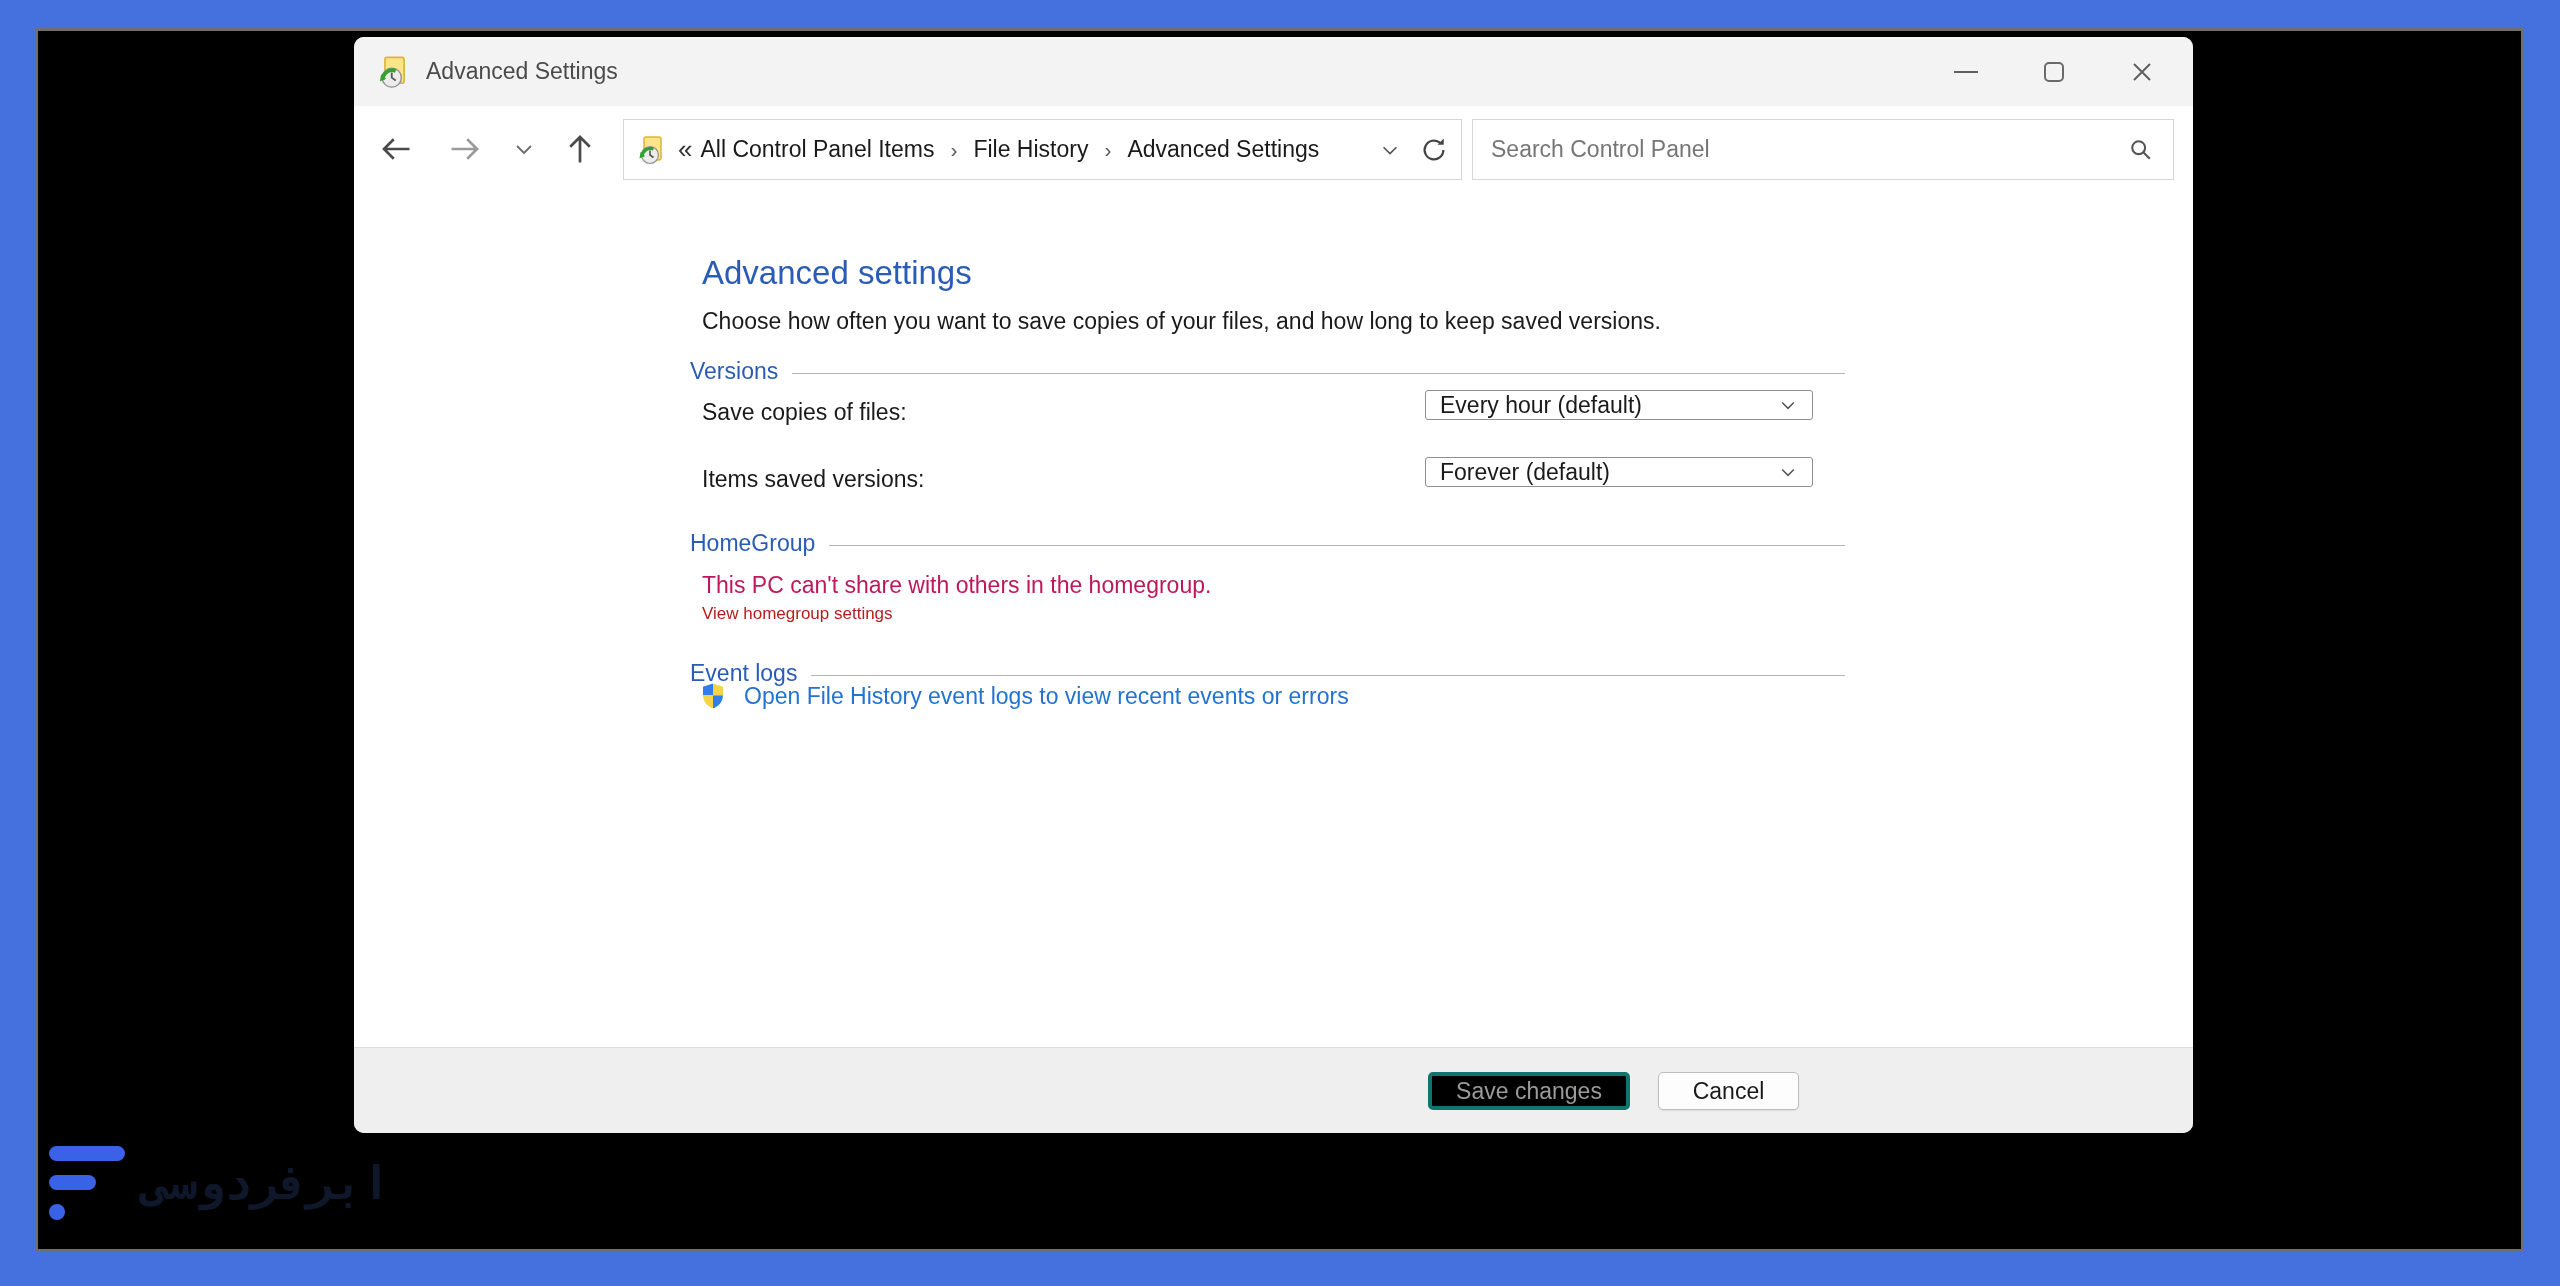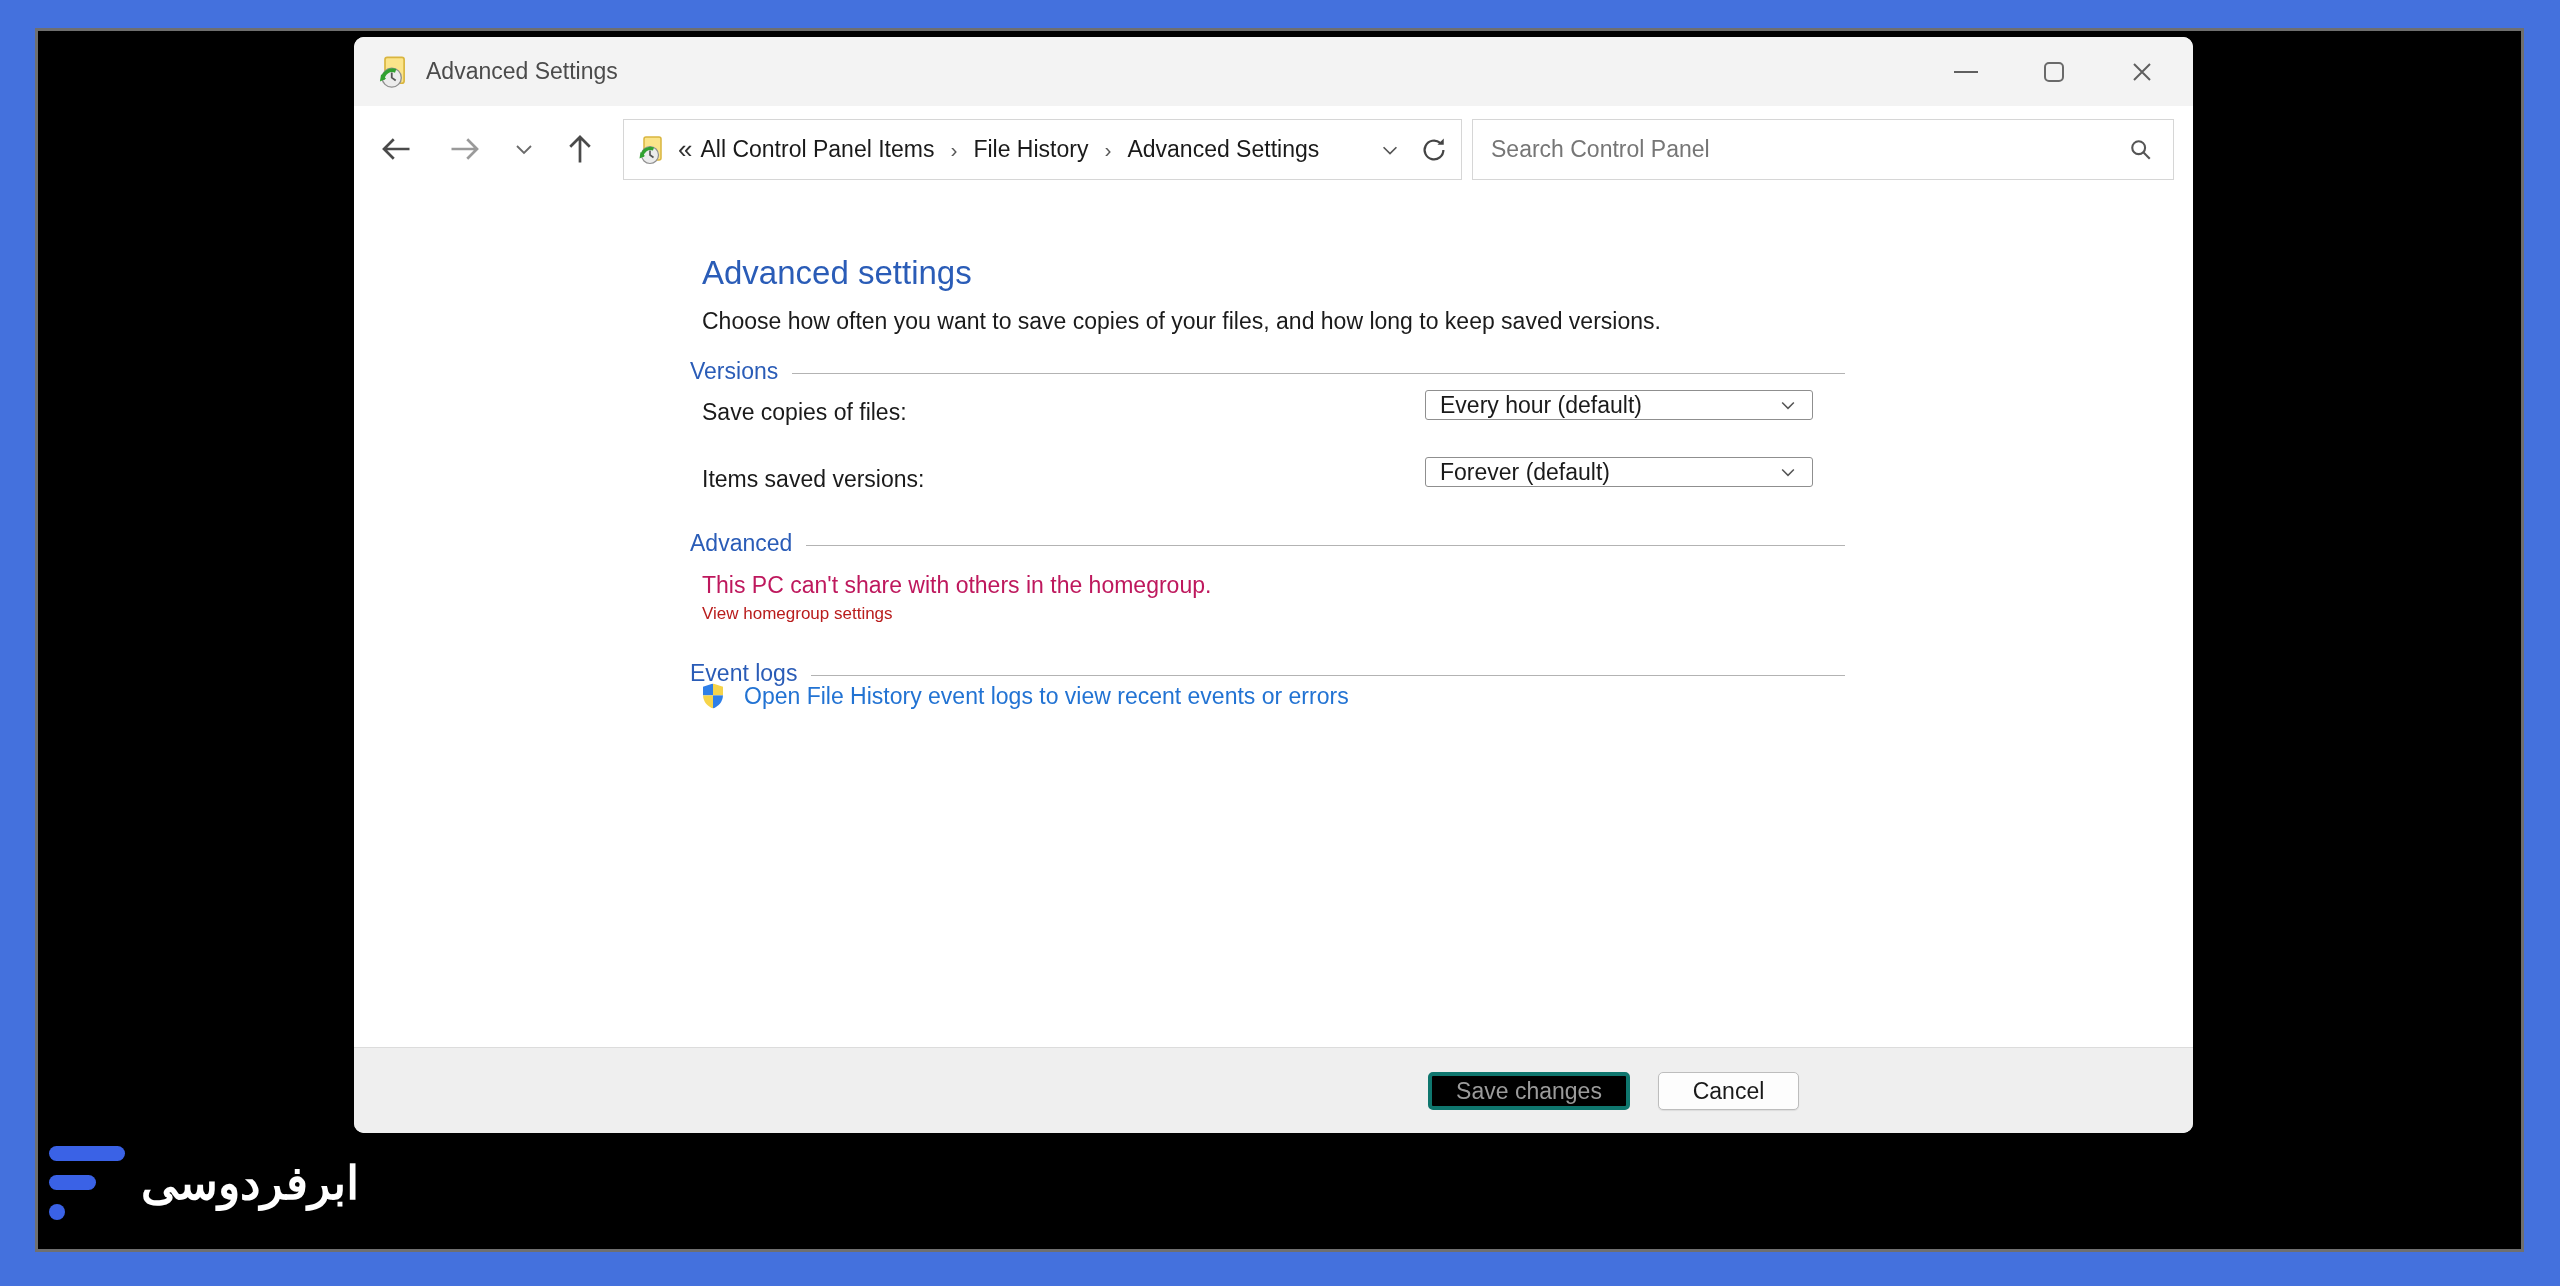--- a/index.html
+++ b/index.html
@@ -84,22 +84,22 @@
   .btn-save{ left:1074px; width:202px; background:#000000; border:4px solid #0f766e; color:#9b9b9b; }
   .btn-cancel{ left:1304px; width:141px; background:#fdfdfd; border:1px solid #bdbdbd; color:#1a1a1a;
                box-shadow:0 1px 1px rgba(0,0,0,0.08); cursor:pointer; }
   
   .watermark{ position:absolute; left:49px; top:1146px; display:flex; align-items:flex-start; }
   .wm-bars{ display:flex; flex-direction:column; gap:14px; }
   .wm-bar1{ width:76px; height:15px; border-radius:8px; background:#3a62e6; }
   .wm-bar2{ width:47px; height:15px; border-radius:8px; background:#3a62e6; }
   .wm-dot{ width:16px; height:16px; border-radius:50%; background:#3a62e6; }
   .wm-text{
-    margin-left:16px; margin-top:10px; font-size:46px; font-weight:bold; color:#ffffff;
-    font-family:Liberation Sans, sans-serif; direction:rtl; letter-spacing:1px;
+    margin-left:16px; margin-top:10px; font-size:46px; font-weight:bold; color:#0f172a;
+    font-family:Liberation Mono, monospace; direction:rtl; letter-spacing:1px;
   }
 </style>
 </head>
 <body>
 
 <div class="black-area"></div>
 
 <div class="window">
 
   <div class="titlebar">
@@ -205,21 +205,21 @@
       <span class="vrow-label">Items saved versions:</span>
       <div class="select">
         <span>Forever (default)</span>
         <svg class="chev" width="20" height="20" viewBox="0 0 24 24">
             <path d="M5 9 l7 7 7-7" stroke="#555" stroke-width="1.8" fill="none"></path>
           </svg>
       </div>
     </div>
 
     <div class="section-head" style="top:338px">
-      <span class="section-label">Advanced</span>
+      <span class="section-label">HomeGroup</span>
       <span class="section-rule"></span>
     </div>
     <div class="plain-text" style="top:380px">This PC can't share with others in the homegroup.</div>
     <div class="link" style="left:12px; top:412px">View homegroup settings</div>
 
     <div class="section-head" style="top:468px">
       <span class="section-label">Event logs</span>
       <span class="section-rule"></span>
     </div>
     <div class="el-linkrow" style="top:488px">

